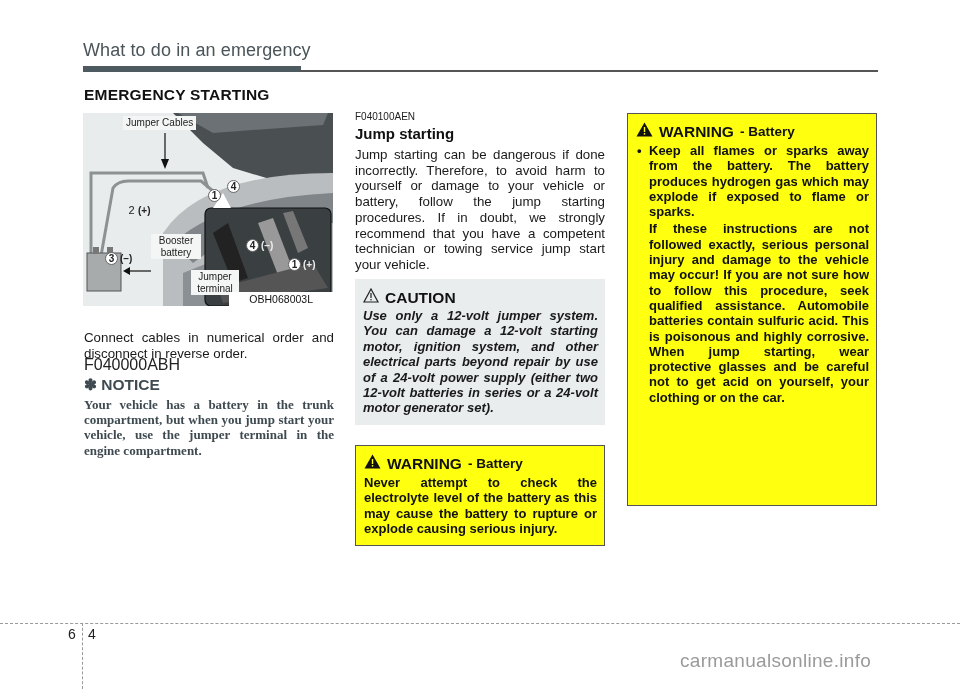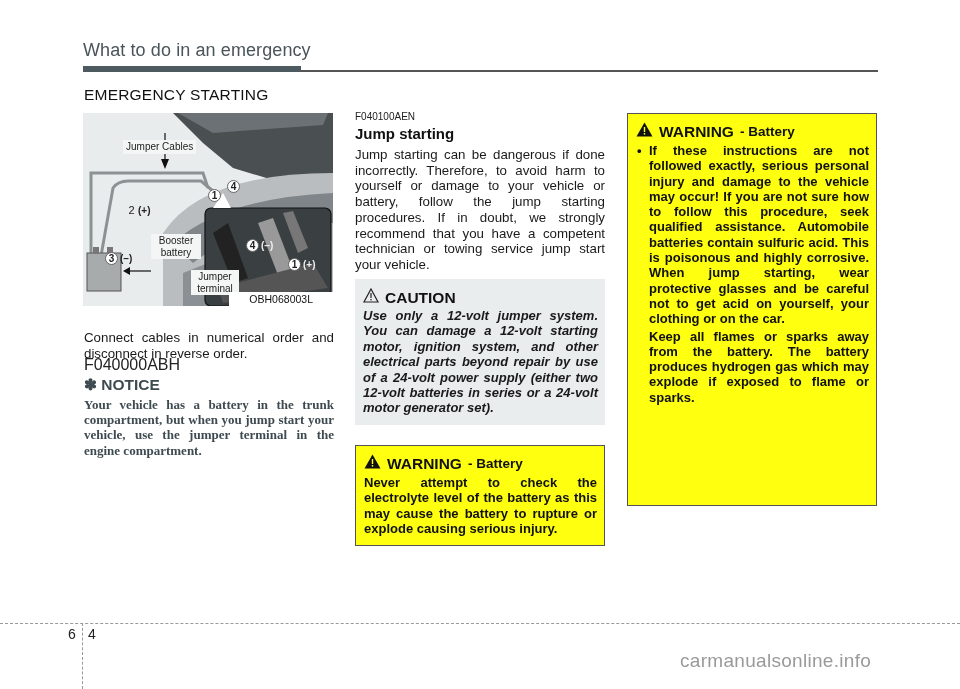--- a/index.html
+++ b/index.html
@@ -8,21 +8,21 @@
 
     .header-title {
       position: absolute; left: 83px; top: 40px;
       font-family: Liberation Sans, sans-serif; font-size: 18px; color: #4a5459; letter-spacing: 0.1px;
     }
     .header-bar-thick { position: absolute; left: 83px; top: 66px; width: 218px; height: 6px; background: #4d5a60; }
     .header-bar-thin { position: absolute; left: 300px; top: 70px; width: 578px; height: 2px; background: #555; }
 
     .section-title {
       position: absolute; left: 84px; top: 86px;
-      font-size: 15.5px; font-weight: normal; color: #111; letter-spacing: 0.2px;
+      font-size: 15.5px; font-weight: bold; color: #111; letter-spacing: 0.2px;
     }
 
     
     .figure { position: absolute; left: 83px; top: 113px; width: 250px; height: 193px; background: #e9ecec; overflow: hidden; }
     .fig-label { position: absolute; background: #f4f5f5; font-size: 10px; color: #222; line-height: 1.15; text-align: center; padding: 1px 3px; }
     .fig-code { position: absolute; right: 0; bottom: 0; background: #fff; font-size: 10.5px; padding: 1px 20px; color: #111; }
     .fig-num { position: absolute; width: 13px; height: 13px; border-radius: 50%; background: #fff; border: 1px solid #666; font-size: 10px; line-height: 11px; text-align: center; color: #222; font-weight: bold; }
     .fig-sign { position: absolute; font-size: 10px; color: #222; font-weight: bold; }
     .fig-svg { position: absolute; left: 0; top: 0; }
 
@@ -94,21 +94,21 @@
     <path d="M130 120 L150 170 L165 165 L145 110 Z" fill="#222"></path>
     <path d="M175 110 L200 175 L215 170 L190 105 Z" fill="#999"></path>
     <path d="M200 100 L215 140 L225 135 L210 98 Z" fill="#777"></path>
     <path d="M135 175 L230 150 L245 175 L140 190 Z" fill="#555"></path>
     <polygon points="140,80 148,95 130,95" fill="#fff"></polygon>
 
     <line x1="42" y1="158" x2="68" y2="158" stroke="#111" stroke-width="1.2"></line>
     <polygon points="40,158 47,154 47,162" fill="#111"></polygon>
   </svg>
 
-  <div class="fig-label" style="left:40px;top:3px;margin-top:24px;">Jumper Cables</div>
+  <div class="fig-label" style="left:40px;top:3px;">Jumper Cables</div>
   <div class="fig-label" style="left:68px;top:121px;width:50px;">Booster battery</div>
   <div class="fig-label" style="left:82px;top:157px;width:48px;margin-left:26px;">Jumper terminal</div>
 
   <div class="fig-num" style="left:125px;top:76px;">1</div>
   <div class="fig-num" style="left:144px;top:67px;">4</div>
   <div class="fig-num" style="left:163px;top:126px;">4</div>
   <div class="fig-sign" style="left:178px;top:127px;color:#eee;">(–)</div>
   <div class="fig-num" style="left:205px;top:145px;">1</div>
   <div class="fig-sign" style="left:220px;top:146px;color:#eee;">(+)</div>
   <div class="fig-num" style="left:22px;top:140px;background:transparent;border:none;font-weight:normal;font-size:11px;top:92px;left:42px;">2</div>
@@ -165,22 +165,22 @@
           <polygon points="8.5,0.5 16.5,14.5 0.5,14.5" fill="#111"></polygon>
           <rect x="7.8" y="5" width="1.4" height="5" fill="#ffff10"></rect>
           <rect x="7.8" y="11" width="1.4" height="1.6" fill="#ffff10"></rect>
         </svg>
     </span>
     <span>WARNING</span>
     <span class="sub">- Battery</span>
   </div>
   <ul class="warn-list warn-text">
     <li>
+      <p>Keep all flames or sparks away from the battery. The battery produces hydrogen gas which may explode if exposed to flame or sparks.</p>
       <p>If these instructions are not followed exactly, serious personal injury and damage to the vehicle may occur! If you are not sure how to follow this procedure, seek qualified assistance. Automobile batteries contain sulfuric acid. This is poisonous and highly corrosive. When jump starting, wear protective glasses and be careful not to get acid on yourself, your clothing or on the car.</p>
-      <p>Keep all flames or sparks away from the battery. The battery produces hydrogen gas which may explode if exposed to flame or sparks.</p>
     </li>
   </ul>
 </div>
 
 <div class="footer-hline"></div>
 <div class="footer-vline"></div>
 <div class="page-chapter">6</div>
 <div class="page-number">4</div>
 <div class="watermark">carmanualsonline.info</div>
 

